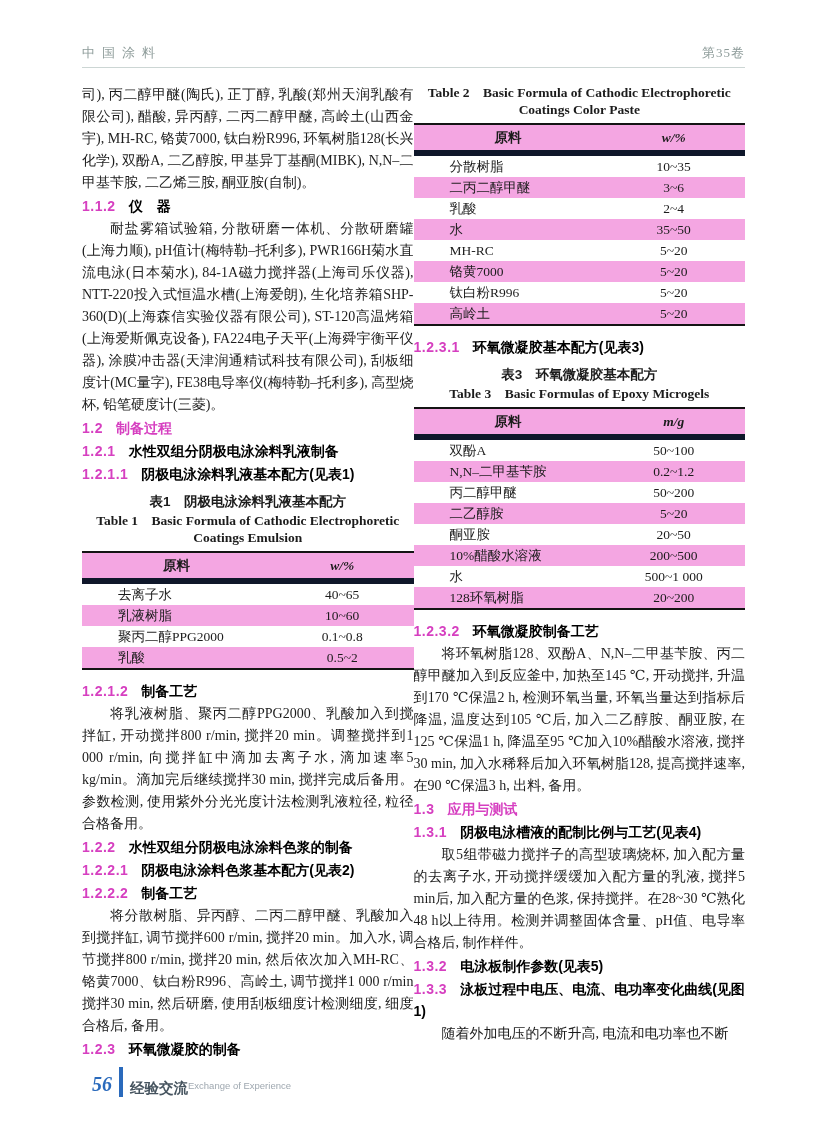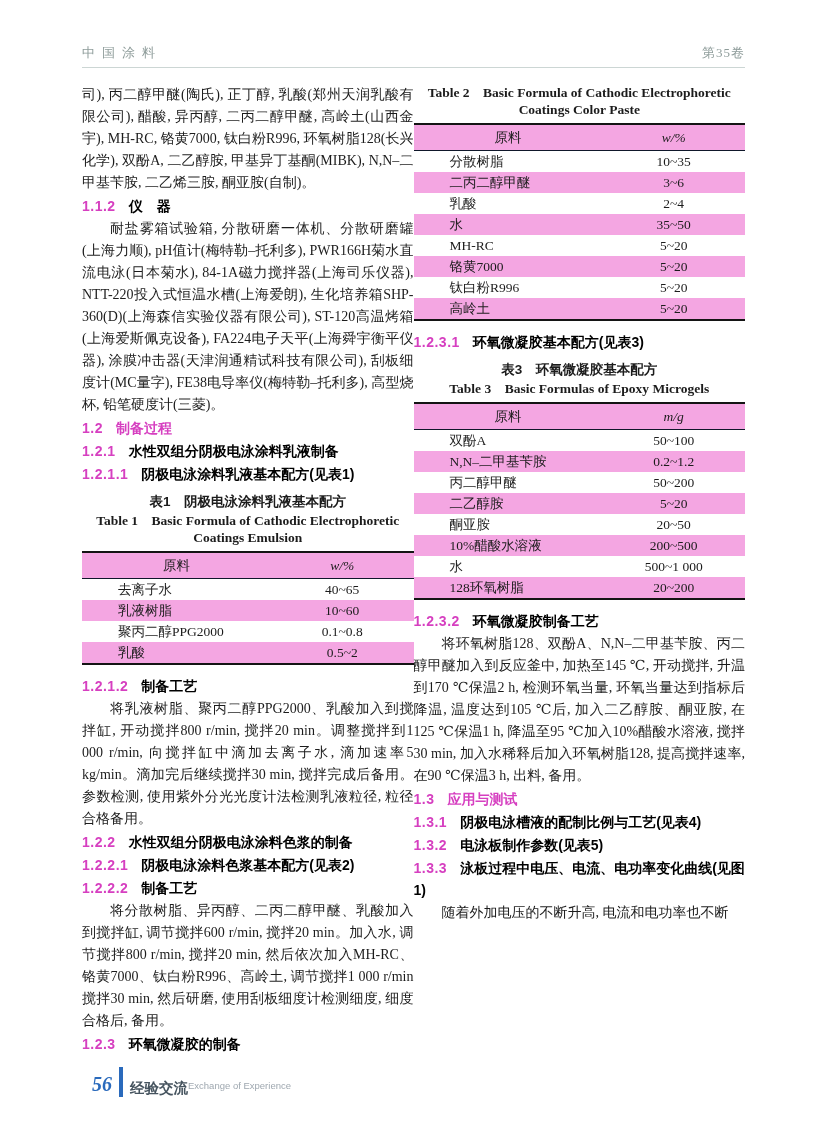--- a/index.html
+++ b/index.html
@@ -27,22 +27,22 @@
   .hnum{color:var(--accent,#d63fc0);margin-right:13px;letter-spacing:.5px;}
   .htxt{color:#000;}
   .h.accent .htxt{color:var(--accent,#d63fc0);}
   
   .tblock{margin:8px 0 10px 0;}
   .cap-zh{text-align:center;font-weight:bold;font-size:13.5px;line-height:17px;
      font-family:"Liberation Sans","DejaVu Sans",sans-serif;margin-bottom:2px;}
   .cap-en{text-align:center;font-weight:bold;font-size:13.5px;line-height:17px;margin-bottom:5px;}
   table{width:100%;border-collapse:collapse;font-size:13.5px;
      border-top:2px solid #141414;border-bottom:2px solid #141414;}
-  thead th{background:var(--row_pink,#f4a6e2);font-weight:normal;height:23px;
-     border-bottom:1px solid #0f172a;text-align:center;margin-top:20px;}
+  thead th{background:var(--row_pink,#f4a6e2);font-weight:bold;height:23px;
+     border-bottom:6px solid #0f172a;text-align:center;margin-top:20px;}
   th.unit{font-style:italic;}
   th.c1{width:57%;}
   tbody td{height:21px;padding:0;}
   td.c1{padding-left:36px;text-align:left;}
   td.c2,th.c2{text-align:center;}
   tbody tr:nth-of-type(even) td{background:var(--row_pink,#f4a6e2);}
   
   .footer{position:absolute;left:92px;top:1066px;display:flex;align-items:flex-end;}
   .pnum{color:var(--brand_blue,#2a6abc);font-weight:bold;font-style:italic;
      font-size:20px;line-height:26px;margin-right:7px;}
@@ -262,20 +262,21 @@
         <span class="hnum">1.2.3.2</span><span class="htxt">环氧微凝胶制备工艺</span>
       </div>
       <p class="body">将环氧树脂128、双酚A、N,N–二甲基苄胺、丙二醇甲醚加入到反应釜中, 加热至145 ℃, 开动搅拌, 升温到170 ℃保温2 h, 检测环氧当量, 环氧当量达到指标后降温, 温度达到105 ℃后, 加入二乙醇胺、酮亚胺, 在125 ℃保温1 h, 降温至95 ℃加入10%醋酸水溶液, 搅拌30 min, 加入水稀释后加入环氧树脂128, 提高搅拌速率, 在90 ℃保温3 h, 出料, 备用。</p>
 
       <div class="h accent">
         <span class="hnum">1.3</span><span class="htxt">应用与测试</span>
       </div>
       <div class="h">
         <span class="hnum">1.3.1</span><span class="htxt">阴极电泳槽液的配制比例与工艺(见表4)</span>
       </div>
+      <p class="body">取5组带磁力搅拌子的高型玻璃烧杯, 加入配方量的去离子水, 开动搅拌缓缓加入配方量的乳液, 搅拌5 min后, 加入配方量的色浆, 保持搅拌。在28~30 ℃熟化48 h以上待用。检测并调整固体含量、pH值、电导率合格后, 制作样件。</p>
 
       <div class="h">
         <span class="hnum">1.3.2</span><span class="htxt">电泳板制作参数(见表5)</span>
       </div>
       <div class="h">
         <span class="hnum">1.3.3</span><span class="htxt">泳板过程中电压、电流、电功率变化曲线(见图1)</span>
       </div>
       <p class="body">随着外加电压的不断升高, 电流和电功率也不断</p>
     </div>
   </div>

